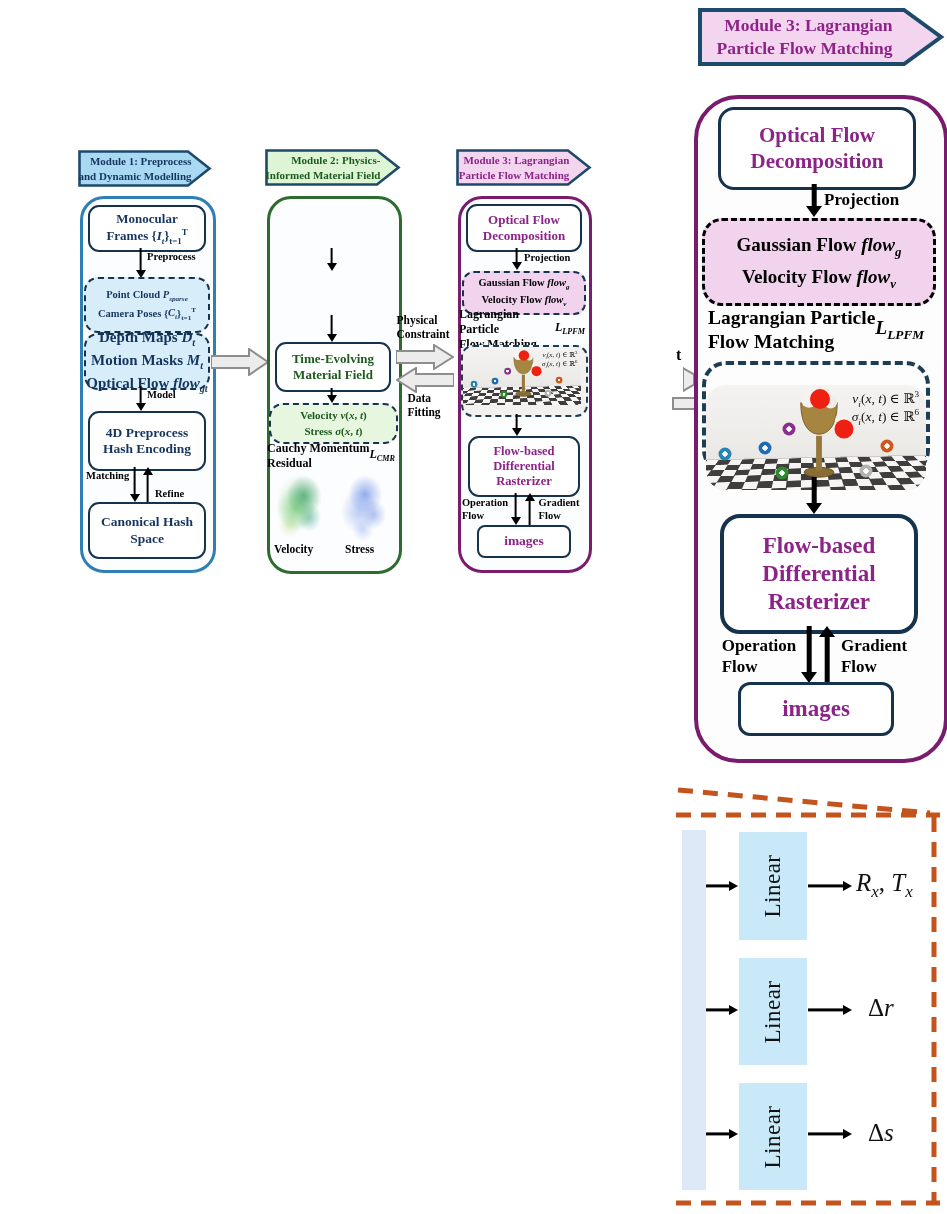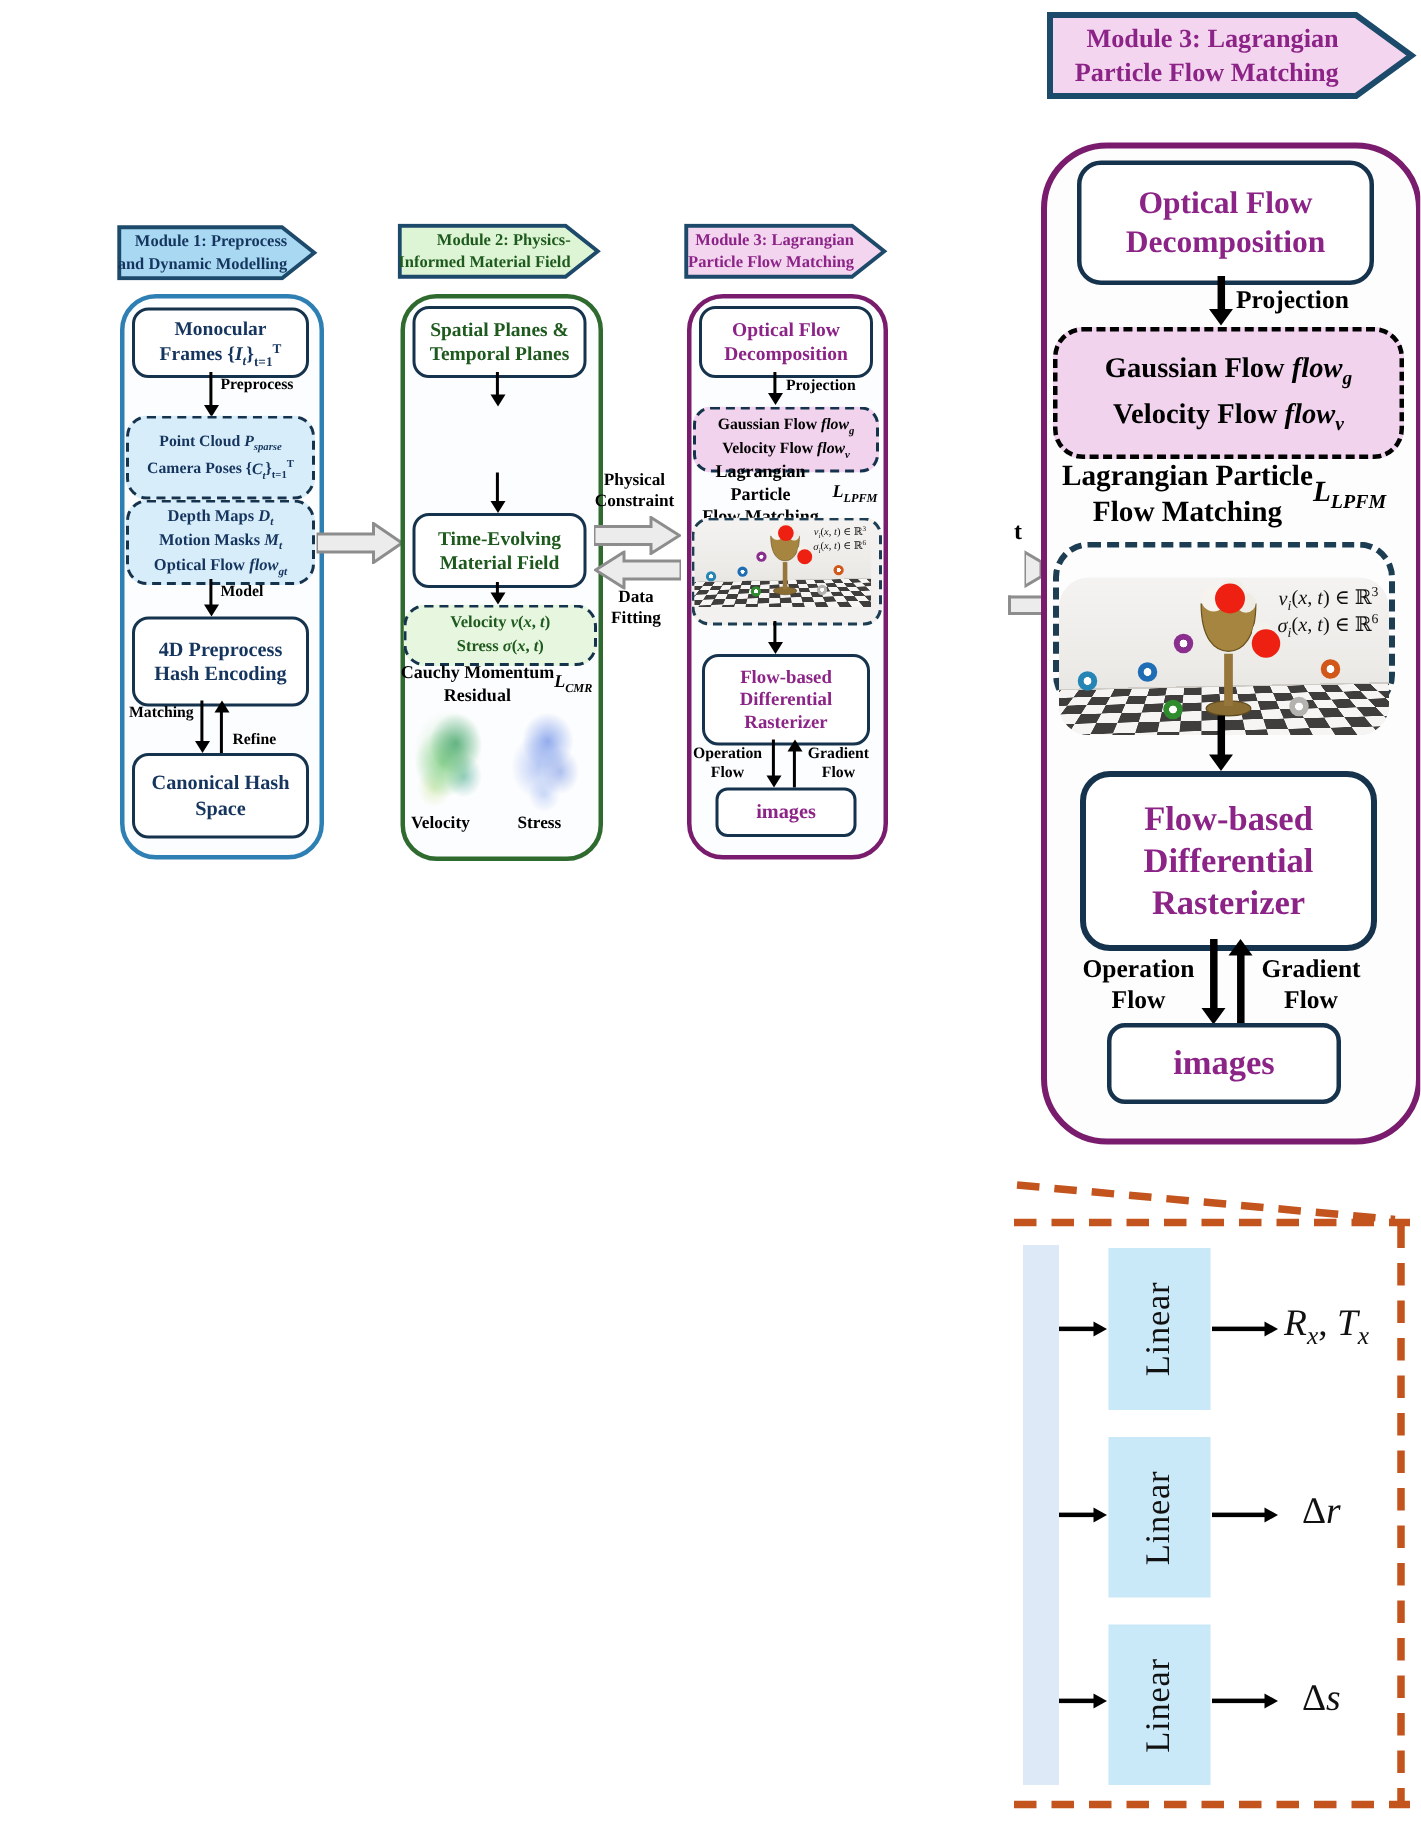--- a/index.html
+++ b/index.html
@@ -2,21 +2,21 @@
 <html><head>
 <meta charset="utf-8">
 <style>
   html,body{margin:0;padding:0;background:#fff}
   .canvas{position:relative;width:947px;height:1214px;background:#fff;font-family:"Liberation Serif","DejaVu Serif",serif;overflow:hidden}
   .abs{position:absolute}
   .cont{position:absolute;border-radius:24px;background:#fcfdfe}
   .nbox{position:absolute;background:#fff;border:2.5px solid #16334d;border-radius:11px;display:flex;align-items:center;justify-content:center;text-align:center;font-weight:700;line-height:1.22}
   .dashbox{position:absolute;border:2.2px dashed #16334d;border-radius:14px;display:flex;flex-direction:column;align-items:center;justify-content:center;text-align:center;font-weight:700;line-height:1.5}
   .lbl{position:absolute;font-weight:700;color:#000;line-height:1.25}
-  .ctr{display:flex;align-items:center;justify-content:center;text-align:center}
+  .ctr{display:flex;align-items:center;justify-content:center;}
   .c-b{color:#15355e}.c-g{color:#1e5a1e}.c-p{color:#8c2487}
   .banner{position:absolute}
   .banner>svg{position:absolute;left:0;top:0;width:100%;height:100%}
   .btext{position:absolute;inset:0;display:flex;align-items:center;justify-content:center;text-align:right;font-weight:700;padding-right:20px;line-height:1.32}
   .va{position:absolute}
   .va .st{position:absolute;left:50%;transform:translateX(-50%);top:0;bottom:6px;width:2.8px;background:#000}
   .va .hd{position:absolute;bottom:0;left:50%;transform:translateX(-50%);width:0;height:0;border-left:5.5px solid transparent;border-right:5.5px solid transparent;border-top:8px solid #000}
   .va.up .st{top:6px;bottom:0}
   .va.up .hd{bottom:auto;top:0;border-top:none;border-bottom:8px solid #000}
   .va.thick .st{width:4.6px;bottom:9px}
@@ -67,21 +67,21 @@
   <div class="va" style="left:135px;top:248px;width:11px;height:30px">
       <div class="st"></div>
       <div class="hd"></div>
     </div>
   <div class="lbl" style="left:147px;top:250px;font-size:10.5px">Preprocess</div>
 
   <div class="dashbox c-b" style="left:84px;top:277px;width:122px;height:52px;background:#d8edfa;font-size:10.5px">
     <span>Point Cloud <i>P<sub>sparse</sub></i></span>
     <span>Camera Poses {<i>C<sub>t</sub></i>}<sub>t=1</sub><sup>T</sup></span>
   </div>
-  <div class="dashbox c-b" style="left:84px;top:333px;width:122px;height:53px;background:#d8edfa;font-size:11px;line-height:1.35">
+  <div class="dashbox c-b" style="left:84px;top:333px;width:122px;height:53px;background:#d8edfa;font-size:15px;line-height:1.35">
     <span>Depth Maps <i>D<sub>t</sub></i></span>
     <span>Motion Masks <i>M<sub>t</sub></i></span>
     <span>Optical Flow <i>flow<sub>gt</sub></i></span>
   </div>
   <div class="va" style="left:135px;top:386px;width:11px;height:25px">
       <div class="st"></div>
       <div class="hd"></div>
     </div>
   <div class="lbl" style="left:147px;top:388px;font-size:10.5px">Model</div>
 
@@ -107,23 +107,20 @@
     </svg>
 
   <div class="banner" style="left:265px;top:149px;width:136px;height:37px">
     <svg viewBox="0 0 136 37">
         <polygon points="1.5,1.5 112,1.5 133.5,18.5 112,35.5 1.5,35.5" fill="#ddf4d5" stroke="#1d4a6a" stroke-width="2.6"></polygon>
       </svg>
     <div class="btext c-g" style="font-size:11px">Module 2: Physics-<br>Informed Material Field</div>
   </div>
   <div class="cont" style="left:267px;top:196px;width:129px;height:372px;border:3px solid #2f6b2f"></div>
 
-  <div class="nbox c-g" style="left:275px;top:204px;width:112px;height:44px;font-size:13px">
-      <span style="width:102px">Spatial Planes &amp; Temporal Planes</span>
-    </div>
   <div class="va" style="left:326px;top:248px;width:11px;height:23px">
       <div class="st"></div>
       <div class="hd"></div>
     </div>
   <div class="va" style="left:326px;top:315px;width:11px;height:27px">
       <div class="st"></div>
       <div class="hd"></div>
     </div>
   <div class="nbox c-g" style="left:275px;top:342px;width:112px;height:46px;font-size:13px">
       <span style="width:96px">Time-Evolving Material Field</span>

